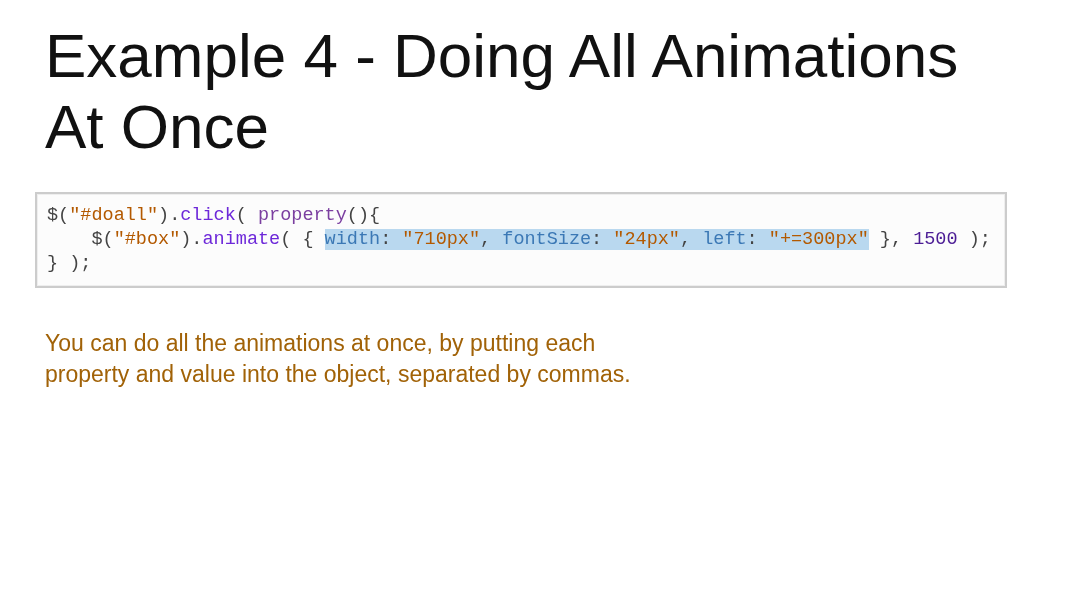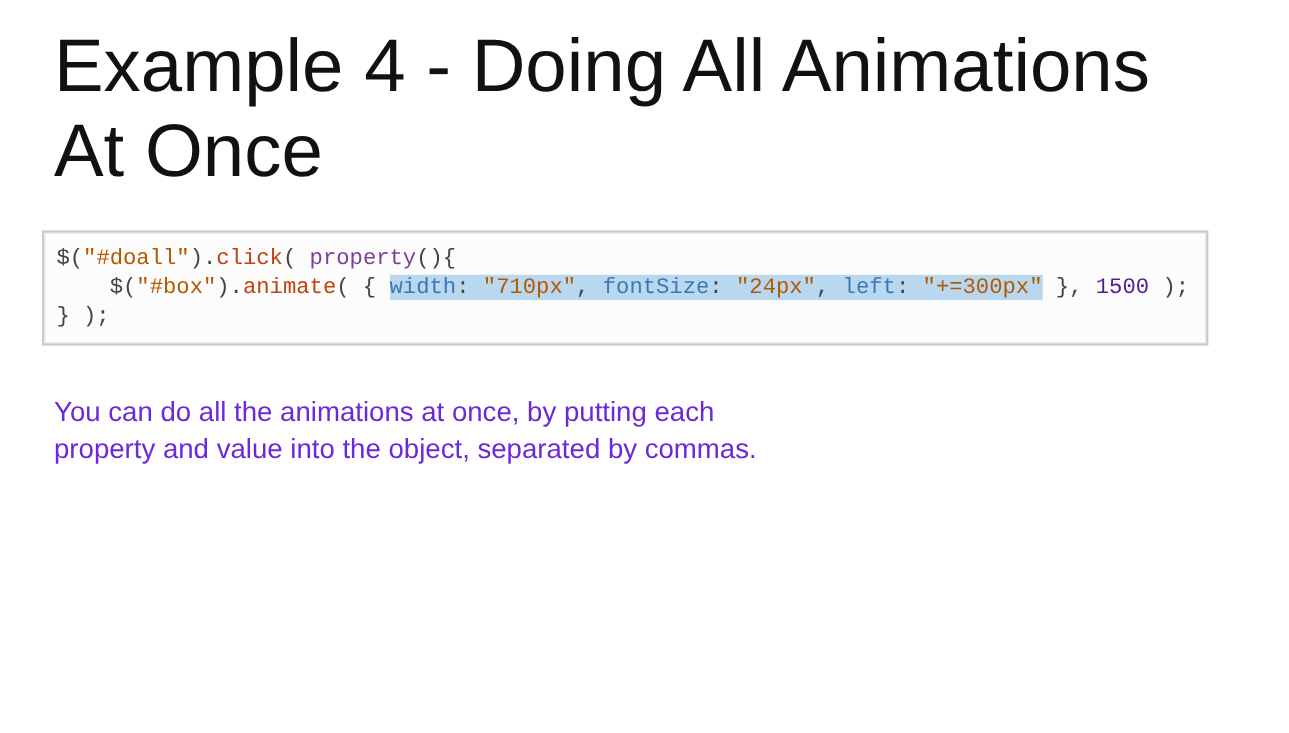--- a/index.html
+++ b/index.html
@@ -33,32 +33,32 @@
   }
   pre.code {
     margin: 0;
     font-family: "Consolas", "Menlo", "Courier New", monospace;
     font-size: 18.5px;
     line-height: 1.3;
     white-space: pre;
     color: #333;
   }
   .tok-string  { color: #b35900; } 
-  .tok-method  { color: #c2410c; } 
+  .tok-method  { color: #6d28d9; } 
   .tok-keyword { color: #7b3fa0; } 
   .tok-prop    { color: #3b78b5; text-align: right; } 
   .tok-number  { color: #4c1d95; } 
   .tok-punct   { color: #444; }
   .highlight   { background: #b9d8ef; padding: 0; }
   .explain {
     margin-top: 40px;
     font-size: 23px;
     line-height: 1.35;
     max-width: 640px;
-    color: #6d28d9;
+    color: #a16207;
   }
 </style>
 </head>
 <body>
 
 <div class="slide">
 
   <h1 class="title">Example 4 - Doing All Animations At Once</h1>
 
   <div class="code-block">

